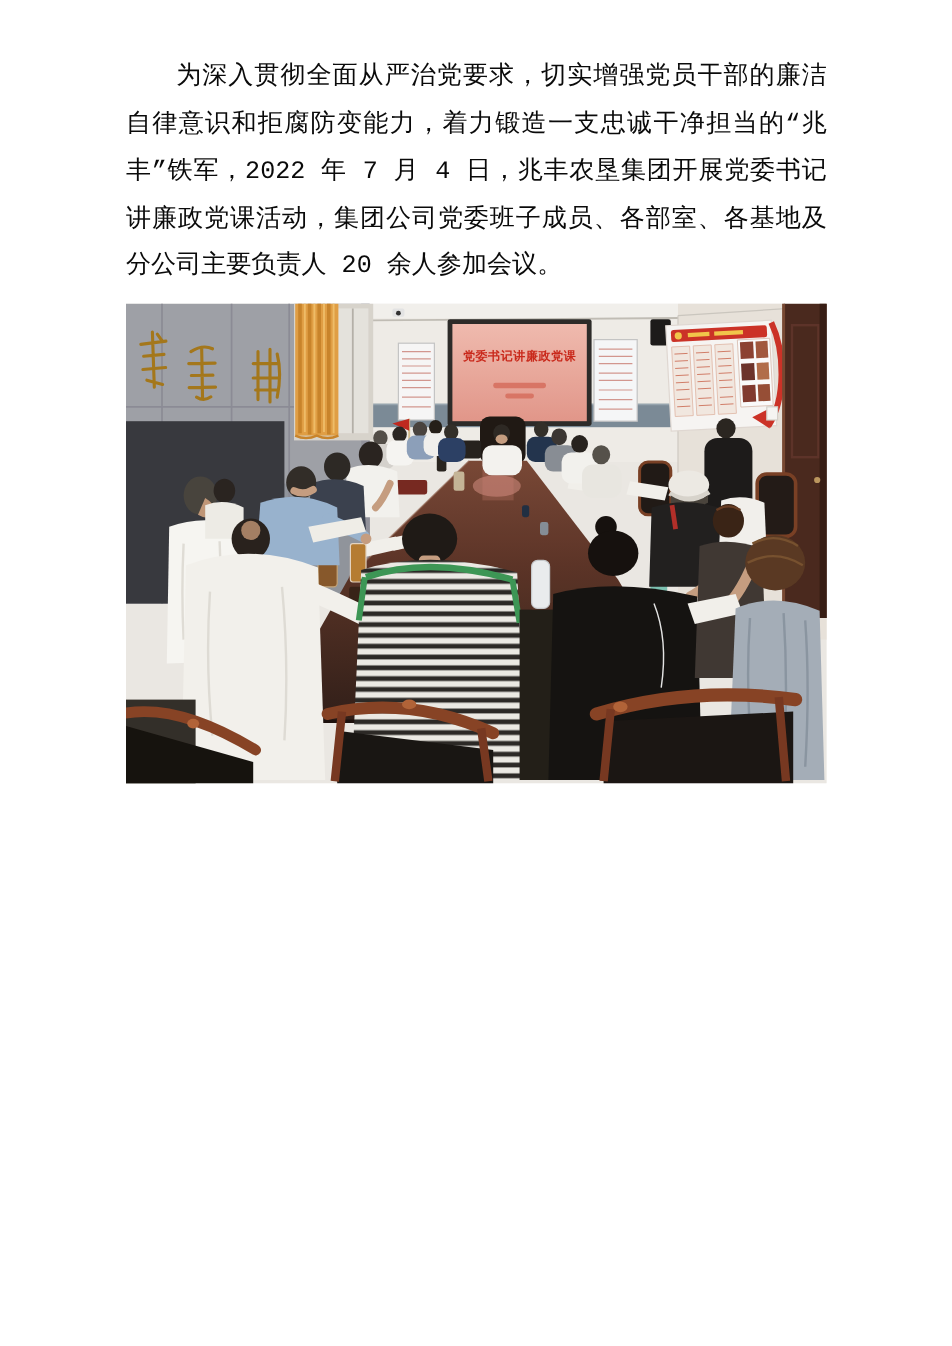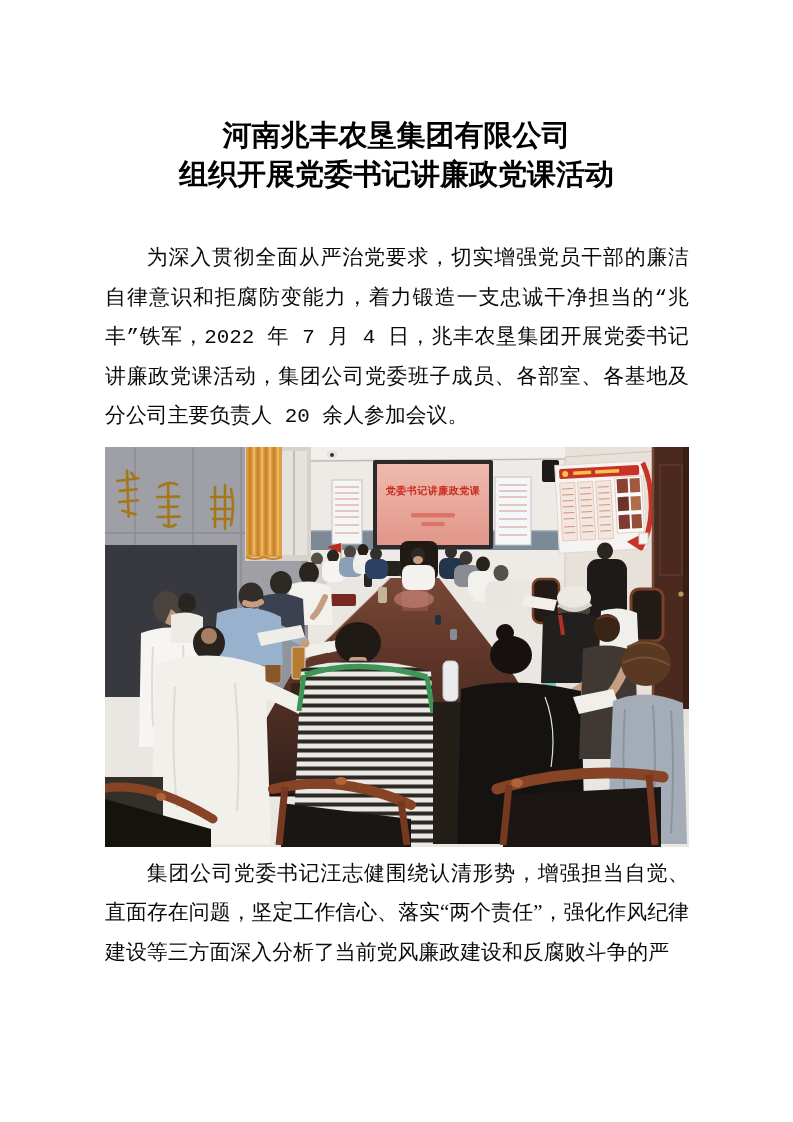--- a/index.html
+++ b/index.html
@@ -37,24 +37,20 @@
     height: 400px;
     padding: 0;
   }
   figure.photo svg { display: block; }
 </style>
 </head>
 <body>
 
 <div class="page">
 
-  <div class="title-block">
-    <div>河南兆丰农垦集团有限公司</div>
-    <div>组织开展党委书记讲廉政党课活动</div>
-  </div>
 
   <p class="para para1">为深入贯彻全面从严治党要求，切实增强党员干部的廉洁自律意识和拒腐防变能力，着力锻造一支忠诚干净担当的“兆丰”铁军，2022 年 7 月 4 日，兆丰农垦集团开展党委书记讲廉政党课活动，集团公司党委班子成员、各部室、各基地及分公司主要负责人 20 余人参加会议。</p>
 
   <figure class="photo">
     <svg viewBox="0 0 584 400" width="584" height="400">
       <defs>
         <linearGradient id="tableGrad" x1="0" y1="0" x2="0" y2="1">
           <stop offset="0" stop-color="#7c4a38"></stop>
           <stop offset="0.4" stop-color="#5e3628"></stop>
           <stop offset="1" stop-color="#33201a"></stop>
@@ -352,15 +348,14 @@
           <path d="M392,342 Q472,318 558,330" stroke="#8a4526" stroke-width="11" fill="none" stroke-linecap="round"></path>
           <path d="M404,338 L398,398 M544,328 L550,398" stroke="#7a3a22" stroke-width="7"></path>
           <ellipse cx="412" cy="336" rx="6" ry="4.5" fill="#b5653a"></ellipse>
         </g>
       </g>
 
       <rect x="0" y="0" width="584" height="400" fill="#000000" opacity="0.02"></rect>
     </svg>
   </figure>
 
-  <p class="para para2">集团公司党委书记汪志健围绕认清形势，增强担当自觉、直面存在问题，坚定工作信心、落实“两个责任”，强化作风纪律建设等三方面深入分析了当前党风廉政建设和反腐败斗争的严</p>
 
 </div>
 
 </body></html>

